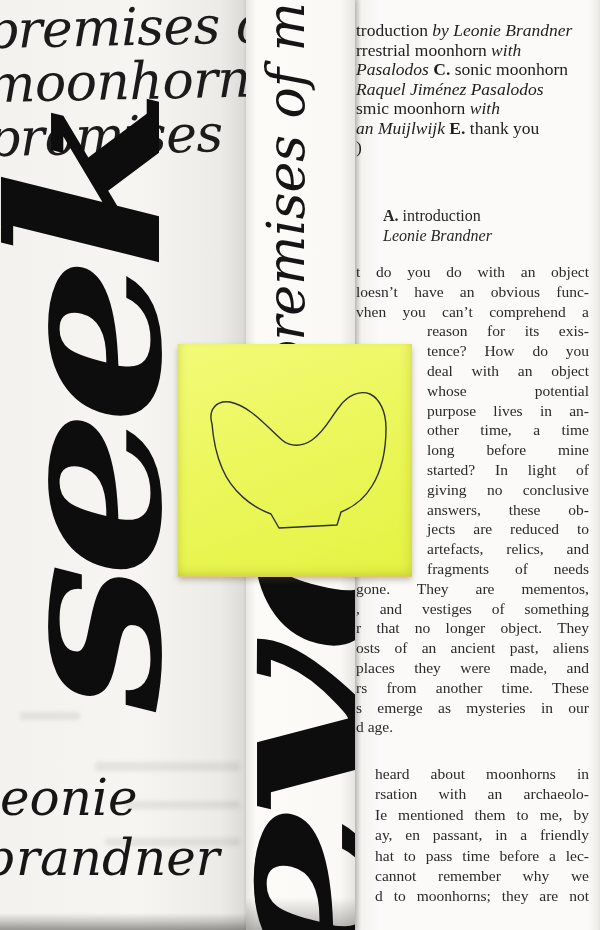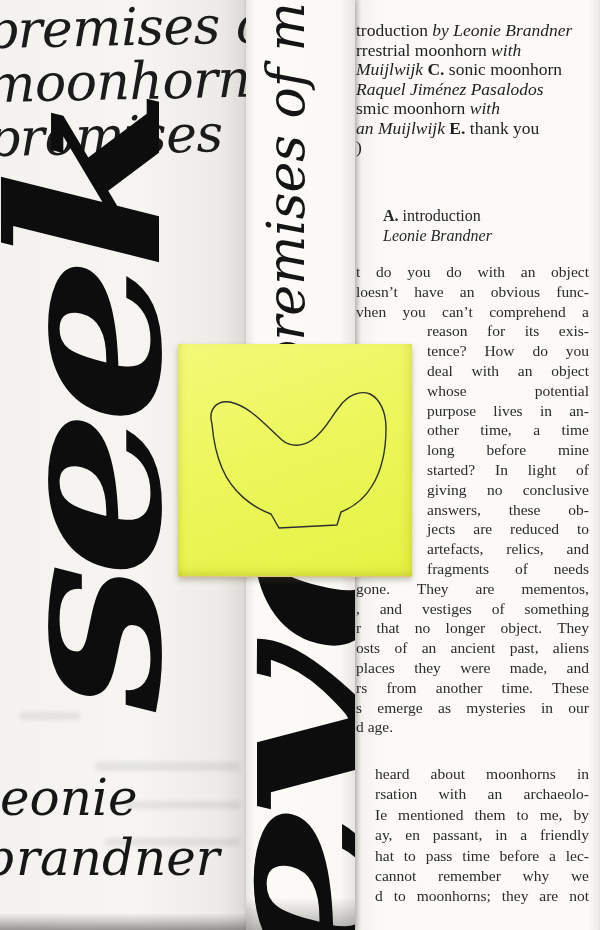--- a/index.html
+++ b/index.html
@@ -91,21 +91,21 @@
   <div class="strip">
     <div class="rot strip-premises">premises of moon</div>
     <div class="rot big-evo">evo</div>
   </div>
 
   <div class="sheet-right">
 
     <div class="toc">
       <div><span>troduction </span><span class="it">by Leonie Brandner</span></div>
       <div><span>rrestrial moonhorn </span><span class="it">with</span></div>
-      <div><span class="it">Muijlwijk </span><span class="bd">C.</span><span> sonic moonhorn</span></div>
+      <div><span class="it">Pasalodos </span><span class="bd">C.</span><span> sonic moonhorn</span></div>
       <div><span class="it">Raquel Jiménez Pasalodos</span></div>
       <div><span>smic moonhorn </span><span class="it">with</span></div>
       <div><span class="it">an Muijlwijk </span><span class="bd">E.</span><span> thank you</span></div>
       <div><span>)</span></div>
     </div>
 
     <div class="heading">
       <div><span class="bd">A.</span><span> introduction</span></div>
       <div class="it">Leonie Brandner</div>
     </div>

